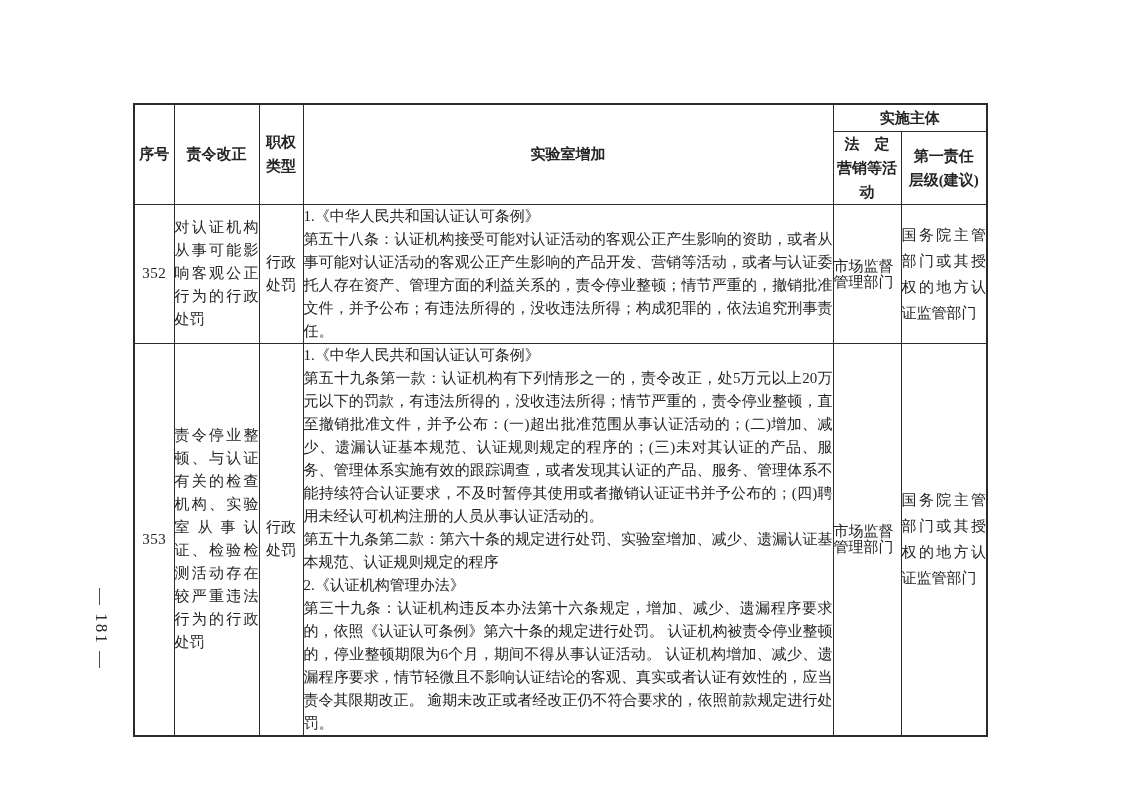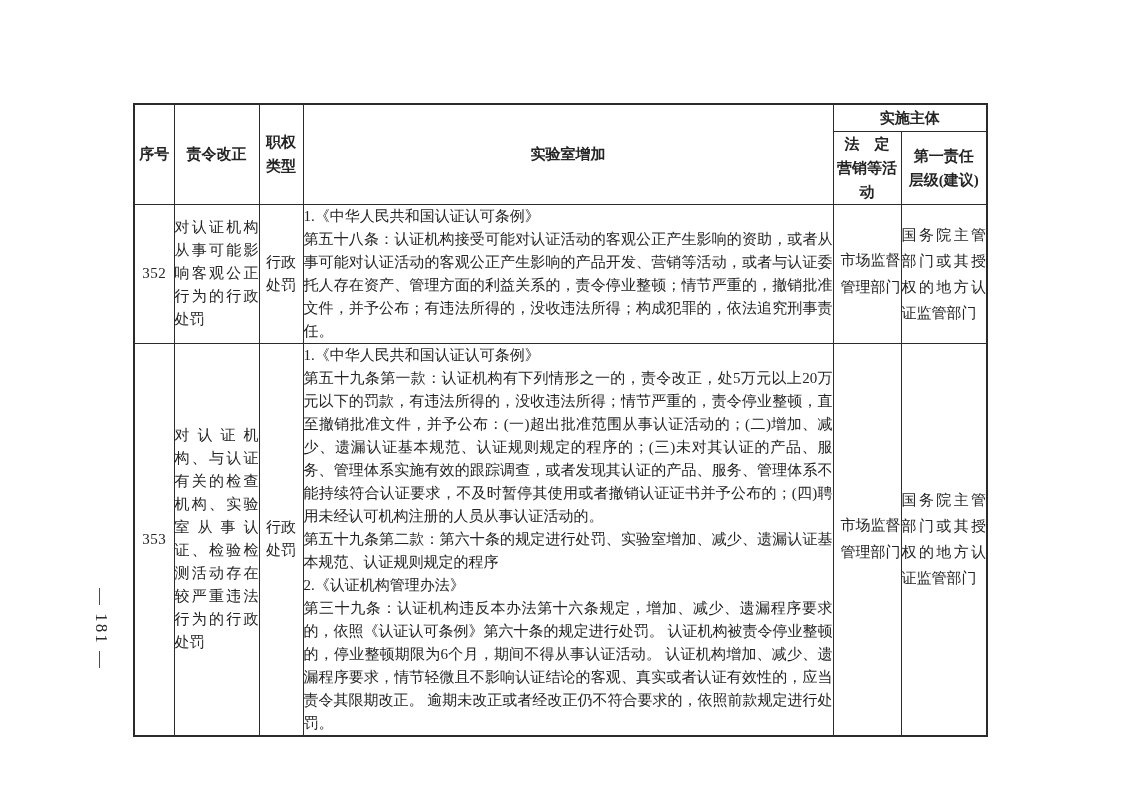--- a/index.html
+++ b/index.html
@@ -74,23 +74,23 @@
     padding: 4px 7px;
     line-height: 23px;
     margin-top: 41px;
   }
   td.c-basis p {
     margin: 0;
     text-align: justify;
     text-justify: inter-ideograph;
   }
   td.c-legal {
-    text-align: right;
+    text-align: left;
     padding: 0 3px;
-    line-height: 27px;
+    line-height: 16px;
   }
   td.c-resp {
     padding: 0 4px;
     line-height: 26px;
     margin-top: 24px;
   }
   td.c-resp .resp-text {
     text-align: justify;
     text-justify: inter-ideograph;
   }
@@ -140,21 +140,21 @@
           <p>第五十八条：认证机构接受可能对认证活动的客观公正产生影响的资助，或者从事可能对认证活动的客观公正产生影响的产品开发、营销等活动，或者与认证委托人存在资产、管理方面的利益关系的，责令停业整顿；情节严重的，撤销批准文件，并予公布；有违法所得的，没收违法所得；构成犯罪的，依法追究刑事责任。</p>
         </td>
         <td class="c-legal">市场监督管理部门</td>
         <td class="c-resp">
           <div class="resp-text">国务院主管部门或其授权的地方认证监管部门</div>
         </td>
       </tr>
       <tr class="r2">
         <td class="c-seq">353</td>
         <td class="c-item">
-          <div class="item-text">对认证机构、与认证有关的检查机构、实验室从事认证、检验检测活动存在较严重违法行为的行政处罚</div>
+          <div class="item-text">责令停业整顿、与认证有关的检查机构、实验室从事认证、检验检测活动存在较严重违法行为的行政处罚</div>
         </td>
         <td class="c-type">行政
 处罚</td>
         <td class="c-basis">
           <p>1.《中华人民共和国认证认可条例》</p>
           <p>第五十九条第一款：认证机构有下列情形之一的，责令改正，处5万元以上20万元以下的罚款，有违法所得的，没收违法所得；情节严重的，责令停业整顿，直至撤销批准文件，并予公布：(一)超出批准范围从事认证活动的；(二)增加、减少、遗漏认证基本规范、认证规则规定的程序的；(三)未对其认证的产品、服务、管理体系实施有效的跟踪调查，或者发现其认证的产品、服务、管理体系不能持续符合认证要求，不及时暂停其使用或者撤销认证证书并予公布的；(四)聘用未经认可机构注册的人员从事认证活动的。</p>
           <p>第五十九条第二款：第六十条的规定进行处罚、实验室增加、减少、遗漏认证基本规范、认证规则规定的程序</p>
           <p>2.《认证机构管理办法》</p>
           <p>第三十九条：认证机构违反本办法第十六条规定，增加、减少、遗漏程序要求的，依照《认证认可条例》第六十条的规定进行处罚。 认证机构被责令停业整顿的，停业整顿期限为6个月，期间不得从事认证活动。 认证机构增加、减少、遗漏程序要求，情节轻微且不影响认证结论的客观、真实或者认证有效性的，应当责令其限期改正。 逾期未改正或者经改正仍不符合要求的，依照前款规定进行处罚。</p>
         </td>

